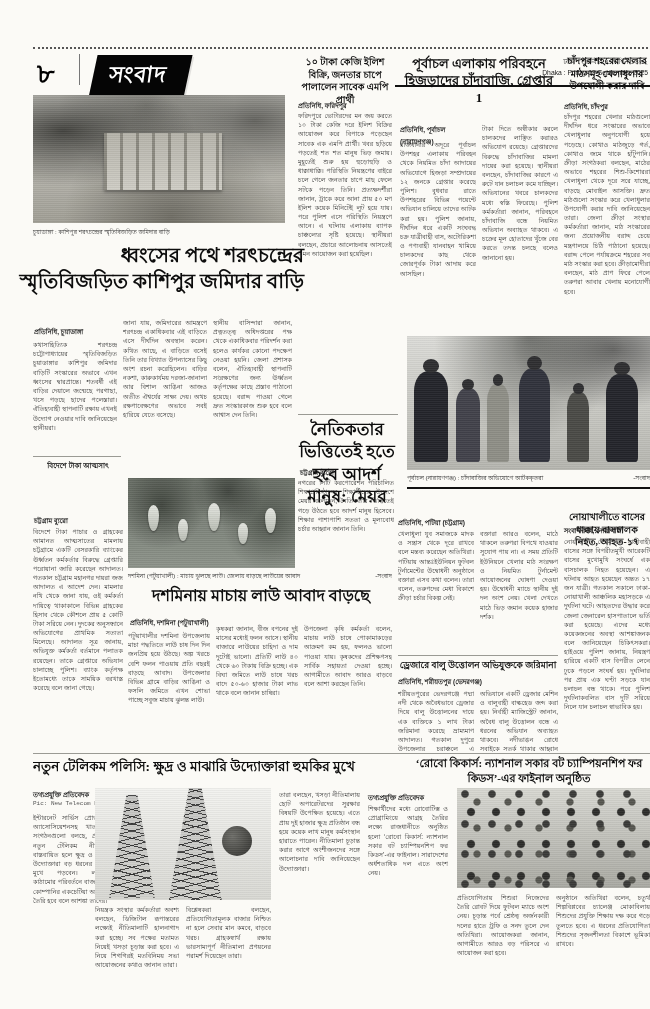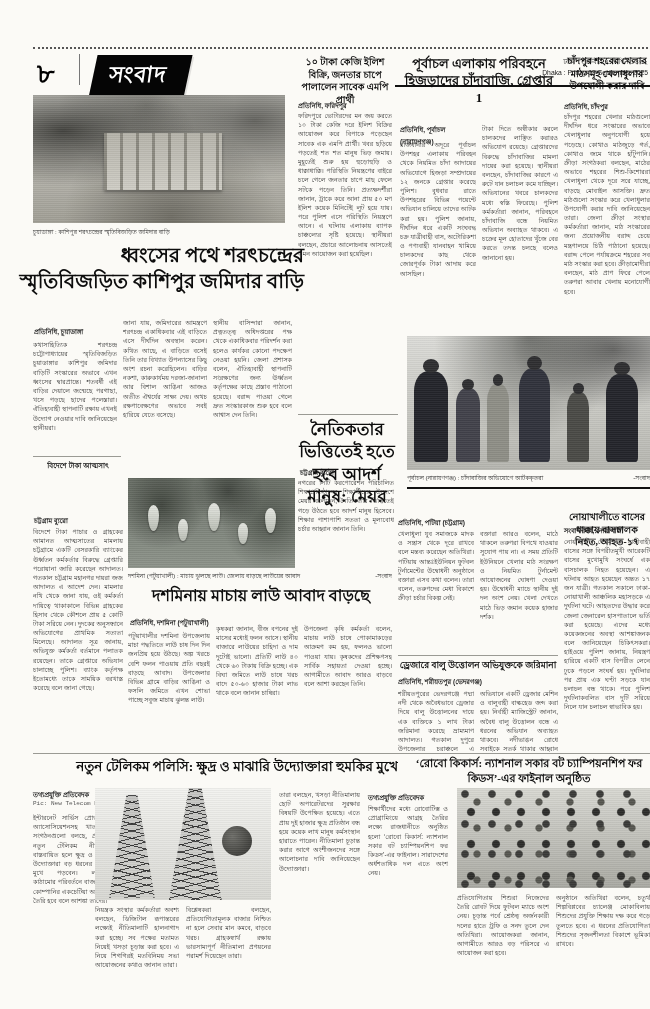--- a/index.html
+++ b/index.html
@@ -161,21 +161,21 @@
   <div class="abs byline" style="left:398px;top:676px;width:120px;">প্রতিনিধি, শরীয়তপুর (ভেদরগঞ্জ)</div>
   <div class="abs bodycol" style="left:398px;top:689px;width:76px;height:63px;">শরীয়তপুরের ভেদরগঞ্জে পদ্মা নদী থেকে অবৈধভাবে ড্রেজার দিয়ে বালু উত্তোলনের দায়ে এক ব্যক্তিকে ১ লাখ টাকা জরিমানা করেছে ভ্রাম্যমাণ আদালত। গতকাল দুপুরে উপজেলার চরাঞ্চলে এ অভিযান চালানো হয়।</div>
   <div class="abs bodycol" style="left:480px;top:689px;width:78px;height:63px;">অভিযানে একটি ড্রেজার মেশিন ও বালুবাহী বাল্কহেড জব্দ করা হয়। নির্বাহী ম্যাজিস্ট্রেট জানান, অবৈধ বালু উত্তোলন বন্ধে এ ধরনের অভিযান অব্যাহত থাকবে। নদীভাঙন রোধে সবাইকে সতর্ক থাকার আহ্বান জানান তিনি।</div>
 
   <div class="abs headline" style="left:564px;top:479px;width:86px;font-size:9.5px;margin-top:32px;">নোয়াখালীতে বাসের ধাক্কায় বাসচালক নিহত, আহত-১৭</div>
   <div class="abs byline" style="left:564px;top:525px;width:86px;">সংবাদদাতা, নোয়াখালী</div>
   <div class="abs bodycol" style="left:564px;top:537px;width:86px;height:215px;">নোয়াখালীর বেগমগঞ্জে যাত্রীবাহী বাসের সঙ্গে বিপরীতমুখী আরেকটি বাসের মুখোমুখি সংঘর্ষে এক বাসচালক নিহত হয়েছেন। এ ঘটনায় আহত হয়েছেন অন্তত ১৭ জন যাত্রী। গতকাল সকালে ঢাকা-নোয়াখালী আঞ্চলিক মহাসড়কে এ দুর্ঘটনা ঘটে। আহতদের উদ্ধার করে জেলা জেনারেল হাসপাতালে ভর্তি করা হয়েছে। এদের মধ্যে কয়েকজনের অবস্থা আশঙ্কাজনক বলে জানিয়েছেন চিকিৎসকরা। হাইওয়ে পুলিশ জানায়, নিয়ন্ত্রণ হারিয়ে একটি বাস বিপরীত লেনে ঢুকে পড়লে সংঘর্ষ হয়। দুর্ঘটনার পর প্রায় এক ঘণ্টা সড়কে যান চলাচল বন্ধ থাকে। পরে পুলিশ দুর্ঘটনাকবলিত বাস দুটি সরিয়ে নিলে যান চলাচল স্বাভাবিক হয়।</div>
 
   <div class="abs lightrule" style="left:33px;top:753px;width:617px;height:1px;"></div>
 
-  <div class="abs headline nowrap" style="left:33px;top:758px;width:365px;font-size:13.5px;text-align:right;">নতুন টেলিকম পলিসি: ক্ষুদ্র ও মাঝারি উদ্যোক্তারা হুমকির মুখে</div>
+  <div class="abs headline nowrap" style="left:33px;top:758px;width:365px;font-size:13.5px;text-align:left;">নতুন টেলিকম পলিসি: ক্ষুদ্র ও মাঝারি উদ্যোক্তারা হুমকির মুখে</div>
   <div class="abs byline" style="left:33px;top:789px;width:90px;">তথ্যপ্রযুক্তি প্রতিবেদক</div>
   <div class="abs pic-note" style="left:33px;top:800px;width:110px;">Pic: New Telecom Policy.jpeg</div>
   <div class="abs bodycol" style="left:33px;top:813px;width:80px;height:192px;">ইন্টারনেট সার্ভিস প্রোভাইডার অ্যাসোসিয়েশনসহ খাতসংশ্লিষ্ট সংগঠনগুলো বলছে, প্রস্তাবিত নতুন টেলিকম নীতিমালা বাস্তবায়িত হলে ক্ষুদ্র ও মাঝারি উদ্যোক্তারা বড় ধরনের হুমকির মুখে পড়বেন। লাইসেন্স কাঠামোর পরিবর্তনে বাজারে বড় কোম্পানির একচেটিয়া আধিপত্য তৈরি হবে বলে আশঙ্কা তাদের।</div>
   <div class="abs photo photo-towers" style="left:95px;top:788px;width:176px;height:112px;">
     <div class="mast" style="left:8%;top:6%;width:26%;height:92%;"></div>
     <div class="mast" style="left:42%;top:0;width:30%;height:100%;"></div>
     <div class="dish" style="left:72%;top:34%;width:30px;height:30px;"></div>
   </div>
   <div class="abs bodycol" style="left:95px;top:905px;width:84px;height:100px;">নিয়ন্ত্রক সংস্থার কর্মকর্তারা অবশ্য বলছেন, ডিজিটাল রূপান্তরের লক্ষ্যেই নীতিমালাটি হালনাগাদ করা হচ্ছে। সব পক্ষের মতামত নিয়েই খসড়া চূড়ান্ত করা হবে। এ নিয়ে শিগগিরই মতবিনিময় সভা আয়োজনের কথাও জানান তারা।</div>
   <div class="abs bodycol" style="left:186px;top:905px;width:85px;height:100px;">বিশ্লেষকরা বলছেন, প্রতিযোগিতামূলক বাজার নিশ্চিত না হলে সেবার মান কমবে, বাড়বে খরচ। গ্রাহকস্বার্থ রক্ষায় ভারসাম্যপূর্ণ নীতিমালা প্রণয়নের পরামর্শ দিয়েছেন তারা।</div>

